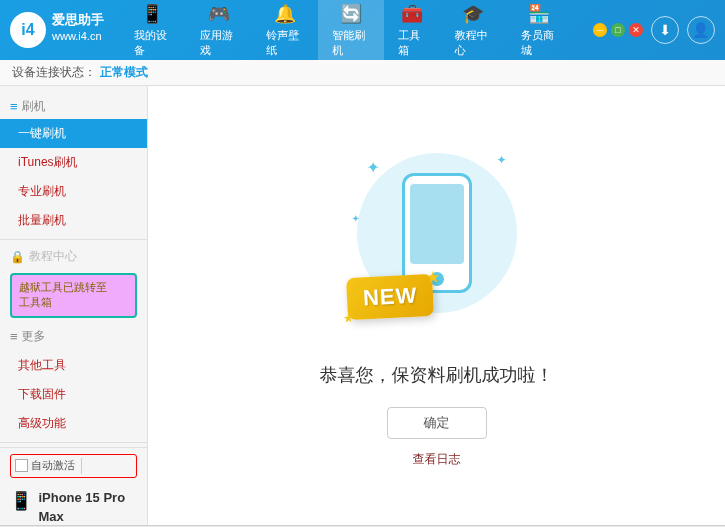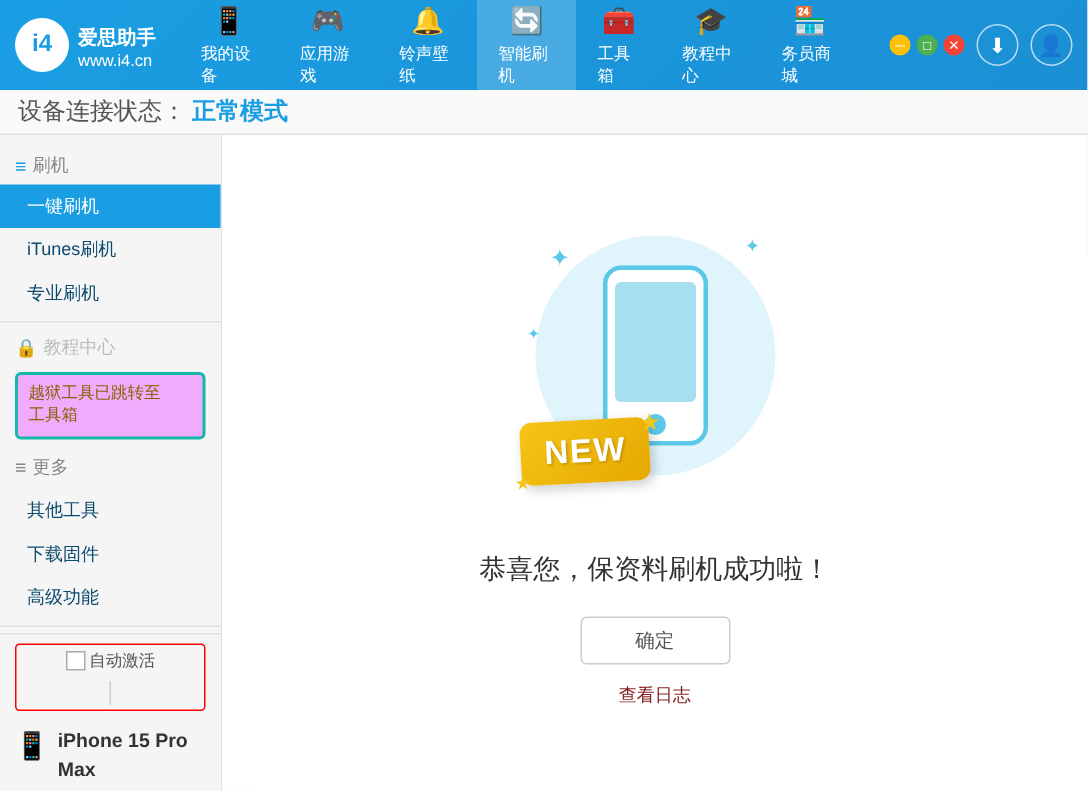--- a/index.html
+++ b/index.html
@@ -8,21 +8,21 @@
     
     .header {
       background: linear-gradient(135deg, #1a9ee3 0%, #1b8fd4 100%);
       height: 60px;
       display: flex;
       align-items: center;
       padding: 0 10px;
     }
     .logo-area {
       display: flex;
-      align-items: flex-end;
+      align-items: flex-start;
       width: 110px;
       flex-shrink: 0;
     }
     .logo-circle {
       width: 36px; height: 36px;
       background: white;
       border-radius: 50%;
       display: flex; align-items: center; justify-content: center;
       margin-right: 6px;
       font-size: 16px; font-weight: bold; color: #1a9ee3;
@@ -89,21 +89,21 @@
     }
     .sidebar-section-label {
       display: flex; align-items: center;
       padding: 4px 10px;
       font-size: 12px; color: #888;
     }
     .sidebar-section-label .icon { margin-right: 4px; font-size: 13px; color: #1a9ee3; }
 
     .sidebar-item {
       padding: 6px 18px;
-      font-size: 12px; color: #0c4a6e;
+      font-size: 12px; color: #b91c1c;
       cursor: pointer;
     }
     .sidebar-item.active {
       background: #1a9ee3;
       color: white;
     }
 
     .sidebar-disabled {
       padding: 4px 10px;
       font-size: 12px; color: #bbb;
@@ -248,21 +248,20 @@
       padding: 6px 10px;
       border-top: 1px solid #e0e0e0;
       margin-top: 4px;
     }
     .auto-activate-row {
       display: flex; align-items: center; gap: 6px;
       margin-bottom: 6px;
       border: 1.5px solid #f00;
       padding: 3px 4px;
       border-radius: 3px;
-      flex-direction: column;
     }
     .checkbox-item {
       display: flex; align-items: center; gap: 3px;
       font-size: 11px; color: #555;
     }
     .checkbox {
       width: 13px; height: 13px;
       border: 1px solid #aaa;
       background: white;
       display: inline-block;
@@ -329,37 +328,38 @@
     <div class="win-controls">
       <div class="win-btn win-min">─</div>
       <div class="win-btn win-max">□</div>
       <div class="win-btn win-close">✕</div>
     </div>
     <div class="header-icon">⬇</div>
     <div class="header-icon">👤</div>
   </div>
 </div>
 
-<div style="background:#f9f9f9; border-bottom:1px solid #e0e0e0; padding:4px 12px; font-size:16px; color:#555; display:flex; align-items:center; gap:4px;">
+<div style="background:#f9f9f9; border-bottom:1px solid #e0e0e0; padding:4px 12px; font-size:12px; color:#555; display:flex; align-items:center; gap:4px;">
   <span>设备连接状态：</span>
   <span style="color:#1a9ee3; font-weight:bold;">正常模式</span>
 </div>
 
 <div class="main-layout">
 
   <div class="sidebar">
 
     <div class="sidebar-section-label">
       <span class="icon">≡</span>
       <span>刷机</span>
     </div>
 
     <div class="sidebar-item active">一键刷机</div>
     <div class="sidebar-item">iTunes刷机</div>
     <div class="sidebar-item">专业刷机</div>
+    <div class="sidebar-item">批量刷机</div>
 
     <div class="sidebar-divider"></div>
 
     <div class="sidebar-disabled">
       <span>🔒</span>
       <span>教程中心</span>
     </div>
 
     <div class="sidebar-notice">
       <span style="white-space:pre-line;">越狱工具已跳转至

